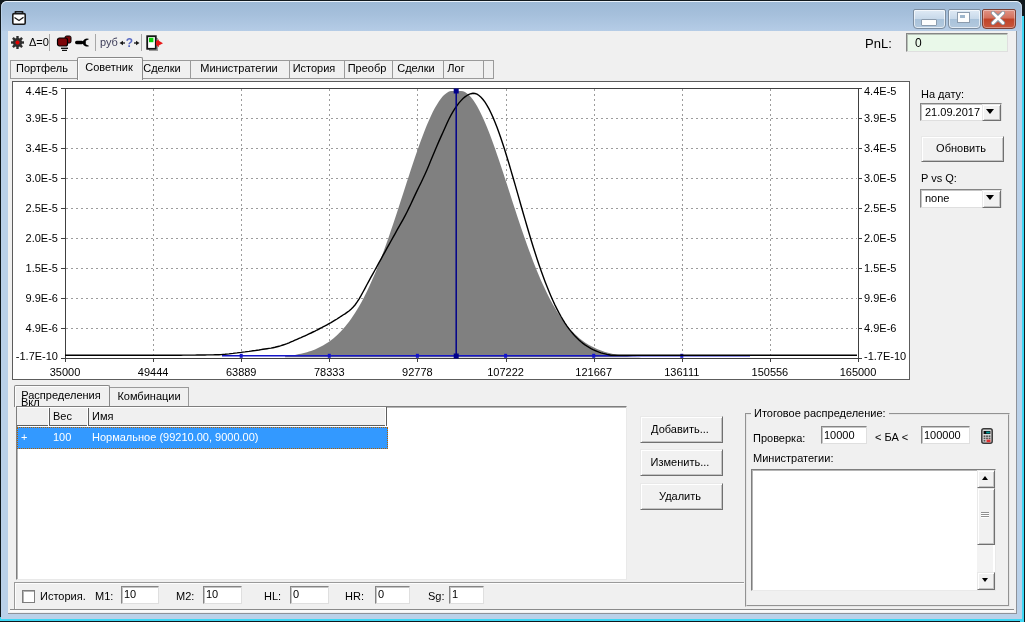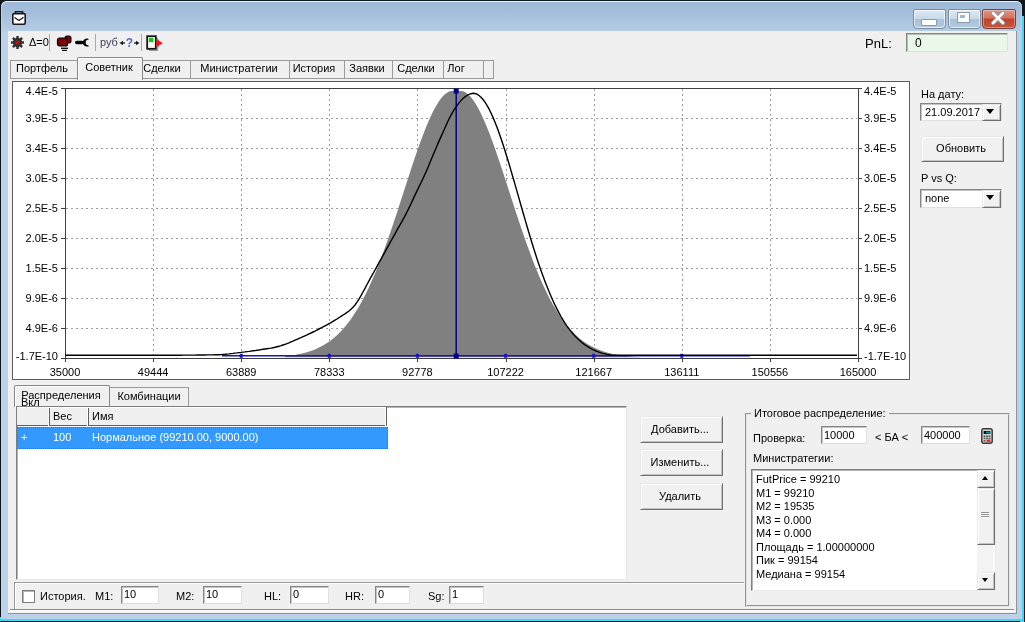--- a/index.html
+++ b/index.html
@@ -99,21 +99,21 @@
  <div class="ab t11" style="left:162px;top:62px;width:0;display:flex;justify-content:center">
       <span style="white-space:nowrap">Сделки</span>
     </div>
  <div class="ab t11" style="left:239px;top:62px;width:0;display:flex;justify-content:center">
       <span style="white-space:nowrap">Министратегии</span>
     </div>
  <div class="ab t11" style="left:314px;top:62px;width:0;display:flex;justify-content:center">
       <span style="white-space:nowrap">История</span>
     </div>
  <div class="ab t11" style="left:367px;top:62px;width:0;display:flex;justify-content:center">
-      <span style="white-space:nowrap">Заявки</span>
+      <span style="white-space:nowrap">Преобр</span>
     </div>
  <div class="ab t11" style="left:416px;top:62px;width:0;display:flex;justify-content:center">
       <span style="white-space:nowrap">Сделки</span>
     </div>
  <div class="ab t11" style="left:456px;top:62px;width:0;display:flex;justify-content:center">
       <span style="white-space:nowrap">Лог</span>
     </div>
  <div class="ab" style="left:77px;top:57px;width:64px;height:22px;background:#f0f0f0;border:1px solid #888;border-bottom:none;border-radius:2px 2px 0 0;box-shadow:inset 1px 1px 0 #fdfdfd"></div>
  <div class="ab t11" style="left:109px;top:61px;width:0;display:flex;justify-content:center">
       <span style="white-space:nowrap">Советник</span>
@@ -262,37 +262,36 @@
       <span style="white-space:nowrap">Удалить</span>
     </div>
 
  <div class="ab grp" style="left:745px;top:413px;width:261px;height:190px"></div>
  <div class="ab t11" style="left:751px;top:407px;background:#f0f0f0;padding:0 3px">Итоговое распределение:</div>
  <div class="ab t11" style="left:753px;top:432px">Проверка:</div>
  <div class="ab edit" style="left:821px;top:426px;width:44px;height:16px"></div>
  <div class="ab t11" style="left:824px;top:429px">10000</div>
  <div class="ab t11" style="left:875px;top:431px">&lt; БА &lt;</div>
  <div class="ab edit" style="left:921px;top:426px;width:47px;height:16px"></div>
- <div class="ab t11" style="left:924px;top:429px">400000</div>
+ <div class="ab t11" style="left:924px;top:429px">100000</div>
  <svg class="ab" style="left:981px;top:428px" width="12" height="16" viewBox="0 0 12 16">
   <rect x="0.8" y="0.8" width="10.4" height="14.4" rx="2" fill="#d8d8d8" stroke="#3a3a3a" stroke-width="1.5"></rect>
   <rect x="2.6" y="3" width="6.8" height="3" fill="#101010"></rect>
   <rect x="5.2" y="3.6" width="3.6" height="1.8" fill="#00a0a0"></rect>
   <rect x="2.6" y="7.4" width="1.8" height="1.6" fill="#555"></rect>
       <rect x="5.1" y="7.4" width="1.8" height="1.6" fill="#555"></rect>
       <rect x="7.6" y="7.4" width="1.8" height="1.6" fill="#555"></rect>
   <rect x="2.6" y="9.6" width="1.8" height="1.6" fill="#555"></rect>
       <rect x="5.1" y="9.6" width="1.8" height="1.6" fill="#555"></rect>
       <rect x="7.6" y="9.6" width="1.8" height="1.6" fill="#555"></rect>
   <rect x="2.6" y="12" width="1.8" height="1.6" fill="#555"></rect>
       <rect x="5.5" y="11.6" width="4" height="2.6" fill="#e03030"></rect>
  </svg>
  <div class="ab t11" style="left:753px;top:452px">Министратегии:</div>
  <div class="ab" style="left:751px;top:469px;width:243px;height:120px;background:#fff;border:1px solid #7e7e7e;border-bottom-color:#e9e9e9;border-right-color:#e9e9e9;box-shadow:inset 1px 1px 0 rgba(70,70,70,.4)"></div>
- <div class="ab t11" style="left:756px;top:473px;line-height:13.5px">FutPrice = 99210<br>M1 = 99210<br>M2 = 19535<br>M3 = 0.000<br>M4 = 0.000<br>Площадь = 1.00000000<br>Пик = 99154<br>Медиана = 99154</div>
 
  <div class="ab" style="left:977px;top:470px;width:16px;height:118px;background:#f3f3f3"></div>
  <div class="ab btn" style="left:977px;top:470px;width:16px;height:16px"></div>
  <div class="ab" style="left:981.5px;top:476px;width:0;height:0;border-left:3.5px solid transparent;border-right:3.5px solid transparent;border-bottom:4px solid #000"></div>
  <div class="ab btn" style="left:977px;top:572px;width:16px;height:16px"></div>
  <div class="ab" style="left:981.5px;top:578px;width:0;height:0;border-left:3.5px solid transparent;border-right:3.5px solid transparent;border-top:4px solid #000"></div>
  <div class="ab btn" style="left:977px;top:488px;width:16px;height:55px"></div>
  <div class="ab" style="left:981px;top:512px;width:8px;height:1px;background:#909090;box-shadow:0 2px 0 #909090,0 4px 0 #909090,0 1px 0 #fff,0 3px 0 #fff,0 5px 0 #fff"></div>
 
  <div class="ab" style="left:14px;top:582px;width:729px;height:28px;border-top:1px solid #9a9a9a;border-left:1px solid #9a9a9a;box-shadow:inset 1px 1px 0 #fdfdfd"></div>

